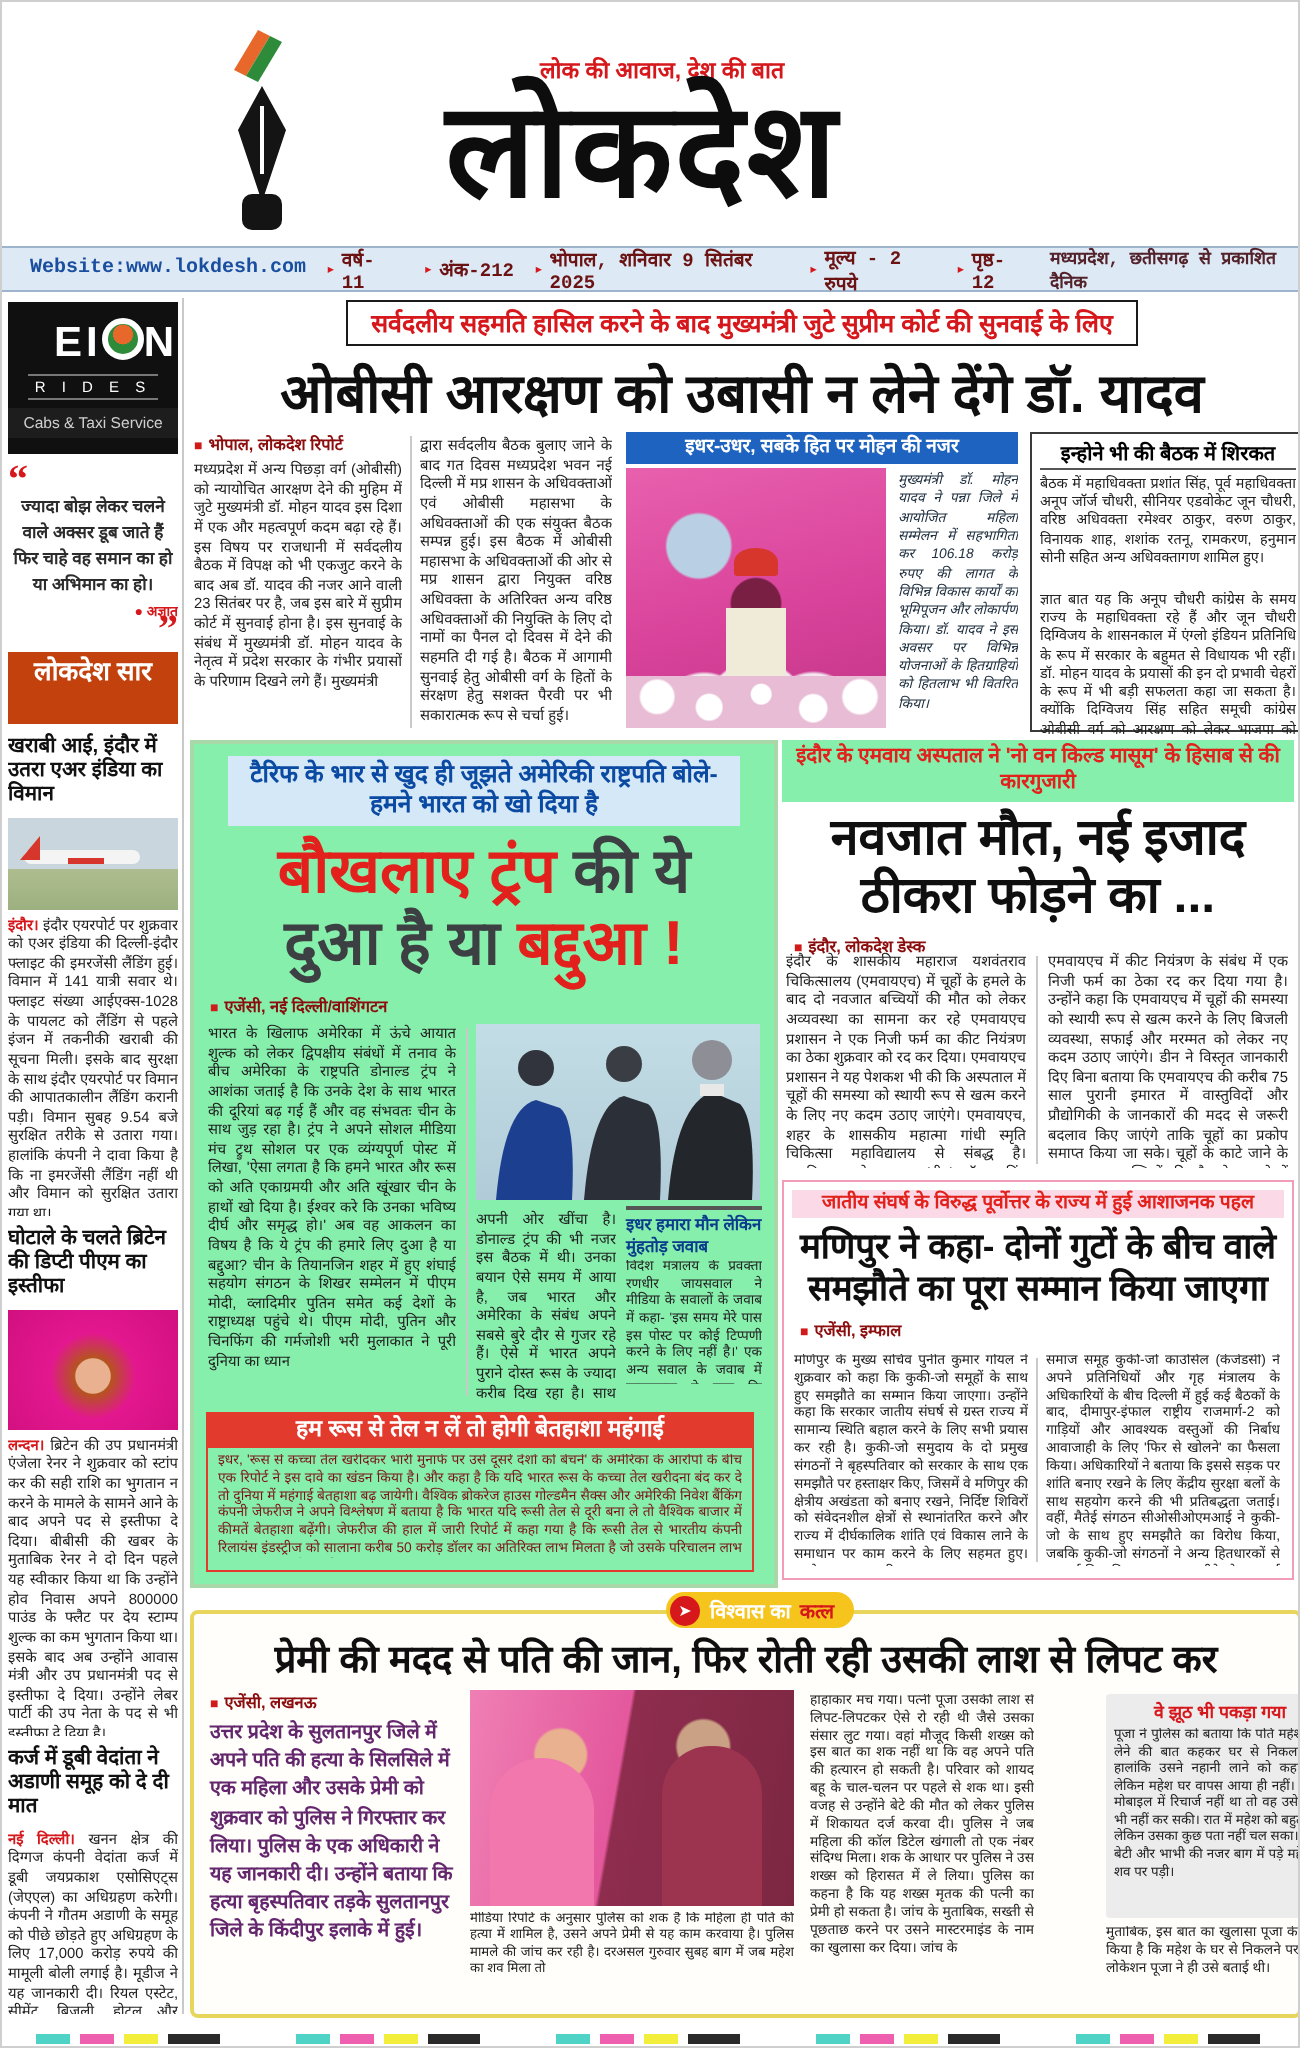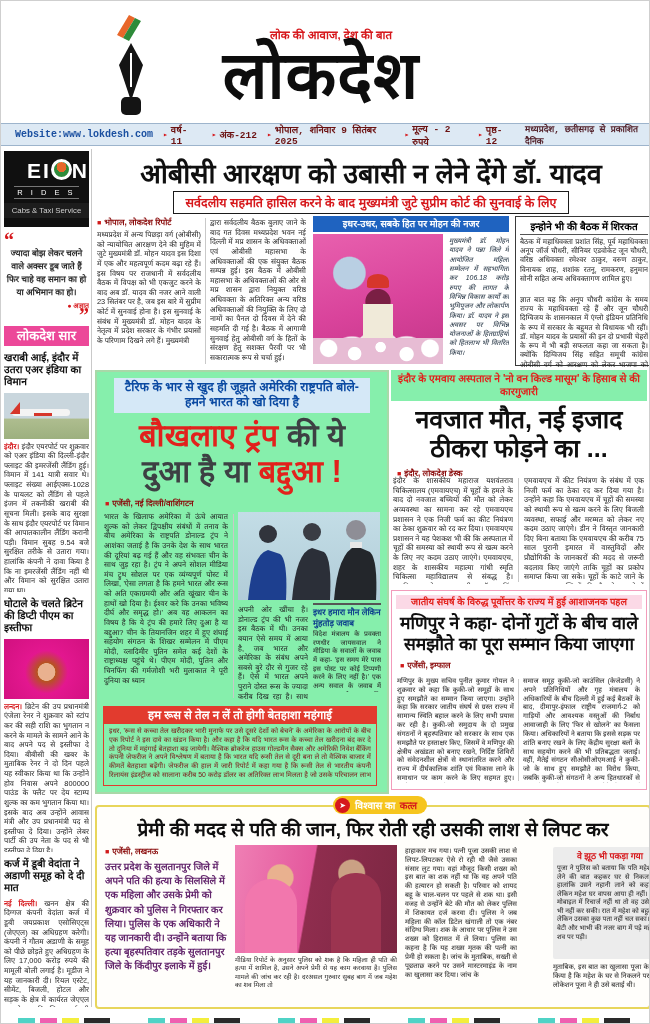--- a/index.html
+++ b/index.html
@@ -23,21 +23,21 @@
   .kicker-blue{background:#d5e8f7;color:#0b4aa2;font-weight:bold;font-size:12.3px;text-align:center;line-height:1.25;}
   .redhead{color:#e2211c;}
   .darkhead{color:#3d4043;}
   .redbox{border:1.6px solid #e23b2e;}
   .redbox-title{background:#e23b2e;color:#fff;font-weight:bold;font-size:11.5px;text-align:center;line-height:17px;height:17px;white-space:nowrap;overflow:hidden;}
   .maroon-text{color:#7c1616;}
   .kicker-red{color:#e2211c;font-weight:bold;font-size:10.3px;text-align:center;line-height:1.3;}
   .pinkbox{border:1.6px solid #f29cbb;}
   .yellowbox{border:2px solid #e8d65c;background:#fffefb;border-radius:4px;}
   .graybox{background:#ececec;border-radius:2px;}
-  .teal-banner{background:#ec4899;color:#fff;font-weight:bold;font-size:13px;text-align:center;line-height:20px;height:20px;}
+  .teal-banner{background:#c2410c;color:#fff;font-weight:bold;font-size:13px;text-align:center;line-height:20px;height:36px;}
   .side-title{font-size:10.3px;font-weight:bold;color:#111;line-height:1.2;}
   .lead-red{color:#d6181c;font-weight:bold;}
   .mark{display:inline-block;width:17px;height:5px;margin-right:5px;}
   .mc{background:#4fd3c6;} .mm{background:#ef5fb0;} .my{background:#f3ee3c;} .mk{background:#2a2a2a;width:26px;}
   .infobar{background:#dde9f4;border-top:1px solid #9db4cc;border-bottom:1px solid #9db4cc;
            font-size:9.5px;color:#6b1212;font-weight:bold;display:flex;align-items:center;}
   .arrow{color:#d6181c;margin:0 3px 0 10px;font-size:8px;}
   .qmark{color:#d6181c;font-size:20px;font-weight:bold;line-height:10px;font-family:"Liberation Serif",serif;}
 </style>
 </head>
@@ -102,22 +102,22 @@
     <div class="side-title" style="margin-top:6px;">घोटाले के चलते ब्रिटेन की डिप्टी पीएम का इस्तीफा</div>
     <div class="photo" style="margin-top:4px;height:60px;position:relative;background:radial-gradient(circle at 50% 55%, #e9b18f 16%, #b5541f 17%, #e3178f 40%, #d1107f 100%);"></div>
     <div class="j" style="margin-top:3px;height:150px;"><span class="lead-red">लन्दन।</span> <span>ब्रिटेन की उप प्रधानमंत्री एंजेला रेनर ने शुक्रवार को स्टांप कर की सही राशि का भुगतान न करने के मामले के सामने आने के बाद अपने पद से इस्तीफा दे दिया। बीबीसी की खबर के मुताबिक रेनर ने दो दिन पहले यह स्वीकार किया था कि उन्होंने होव निवास अपने 800000 पाउंड के फ्लैट पर देय स्टाम्प शुल्क का कम भुगतान किया था। इसके बाद अब उन्होंने आवास मंत्री और उप प्रधानमंत्री पद से इस्तीफा दे दिया। उन्होंने लेबर पार्टी की उप नेता के पद से भी इस्तीफा दे दिया है।</span></div>
 
     <div class="side-title" style="margin-top:6px;">कर्ज में डूबी वेदांता ने अडाणी समूह को दे दी मात</div>
     <div class="j" style="margin-top:4px;height:168px;"><span class="lead-red">नई दिल्ली।</span> <span>खनन क्षेत्र की दिग्गज कंपनी वेदांता कर्ज में डूबी जयप्रकाश एसोसिएट्स (जेएएल) का अधिग्रहण करेगी। कंपनी ने गौतम अडाणी के समूह को पीछे छोड़ते हुए अधिग्रहण के लिए 17,000 करोड़ रुपये की मामूली बोली लगाई है। मूडीज ने यह जानकारी दी। रियल एस्टेट, सीमेंट, बिजली, होटल और सड़क के क्षेत्र में कार्यरत जेएएल चूक के बाद दिवालिया कार्यवाही से गुजर रही है। जेएएल के कर्जदाताओं ने दिवाला एवं ऋण शोधन अक्षमता संहिता (आईबीसी) के तहत कंपनी की बिक्री के लिए एक प्रक्रिया आयोजित की। इस प्रक्रिया में कई बोलीदाताओं ने भाग लिया, लेकिन अंत में केवल दो कंपनियों अडाणी और वेदांता समूह ने ही बोलियां लगाईं।</span></div>
 
   </div>
 
   <div class="abs" style="left:94px;top:149px;width:552px;height:216px;">
+    <div style="text-align:center;"><span class="kicker-top" style="display:inline-block;">सर्वदलीय सहमति हासिल करने के बाद मुख्यमंत्री जुटे सुप्रीम कोर्ट की सुनवाई के लिए</span></div>
     <div style="text-align:center;font-size:27px;font-weight:800;color:#0f0f0f;margin-top:4px;white-space:nowrap;">ओबीसी आरक्षण को उबासी न लेने देंगे डॉ. यादव</div>
-    <div style="text-align:center;"><span class="kicker-top" style="display:inline-block;">सर्वदलीय सहमति हासिल करने के बाद मुख्यमंत्री जुटे सुप्रीम कोर्ट की सुनवाई के लिए</span></div>
 
     <div class="abs" style="left:2px;top:66px;width:104px;height:148px;">
       <div class="byline"><span class="sq">■</span><span>भोपाल, लोकदेश रिपोर्ट</span></div>
       <div class="j" style="margin-top:3px;height:132px;">मध्यप्रदेश में अन्य पिछड़ा वर्ग (ओबीसी) को न्यायोचित आरक्षण देने की मुहिम में जुटे मुख्यमंत्री डॉ. मोहन यादव इस दिशा में एक और महत्वपूर्ण कदम बढ़ा रहे हैं। इस विषय पर राजधानी में सर्वदलीय बैठक में विपक्ष को भी एकजुट करने के बाद अब डॉ. यादव की नजर आने वाली 23 सितंबर पर है, जब इस बारे में सुप्रीम कोर्ट में सुनवाई होना है। इस सुनवाई के संबंध में मुख्यमंत्री डॉ. मोहन यादव के नेतृत्व में प्रदेश सरकार के गंभीर प्रयासों के परिणाम दिखने लगे हैं। मुख्यमंत्री</div>
     </div>
     <div class="abs rule-v" style="left:110px;top:68px;height:146px;"></div>
     <div class="abs j" style="left:115px;top:68px;width:96px;height:146px;">द्वारा सर्वदलीय बैठक बुलाए जाने के बाद गत दिवस मध्यप्रदेश भवन नई दिल्ली में मप्र शासन के अधिवक्ताओं एवं ओबीसी महासभा के अधिवक्ताओं की एक संयुक्त बैठक सम्पन्न हुई। इस बैठक में ओबीसी महासभा के अधिवक्ताओं की ओर से मप्र शासन द्वारा नियुक्त वरिष्ठ अधिवक्ता के अतिरिक्त अन्य वरिष्ठ अधिवक्ताओं की नियुक्ति के लिए दो नामों का पैनल दो दिवस में देने की सहमति दी गई है। बैठक में आगामी सुनवाई हेतु ओबीसी वर्ग के हितों के संरक्षण हेतु सशक्त पैरवी पर भी सकारात्मक रूप से चर्चा हुई।</div>
 
     <div class="abs" style="left:218px;top:66px;width:196px;height:148px;">
       <div class="bluebar">इधर-उधर, सबके हित पर मोहन की नजर</div>

